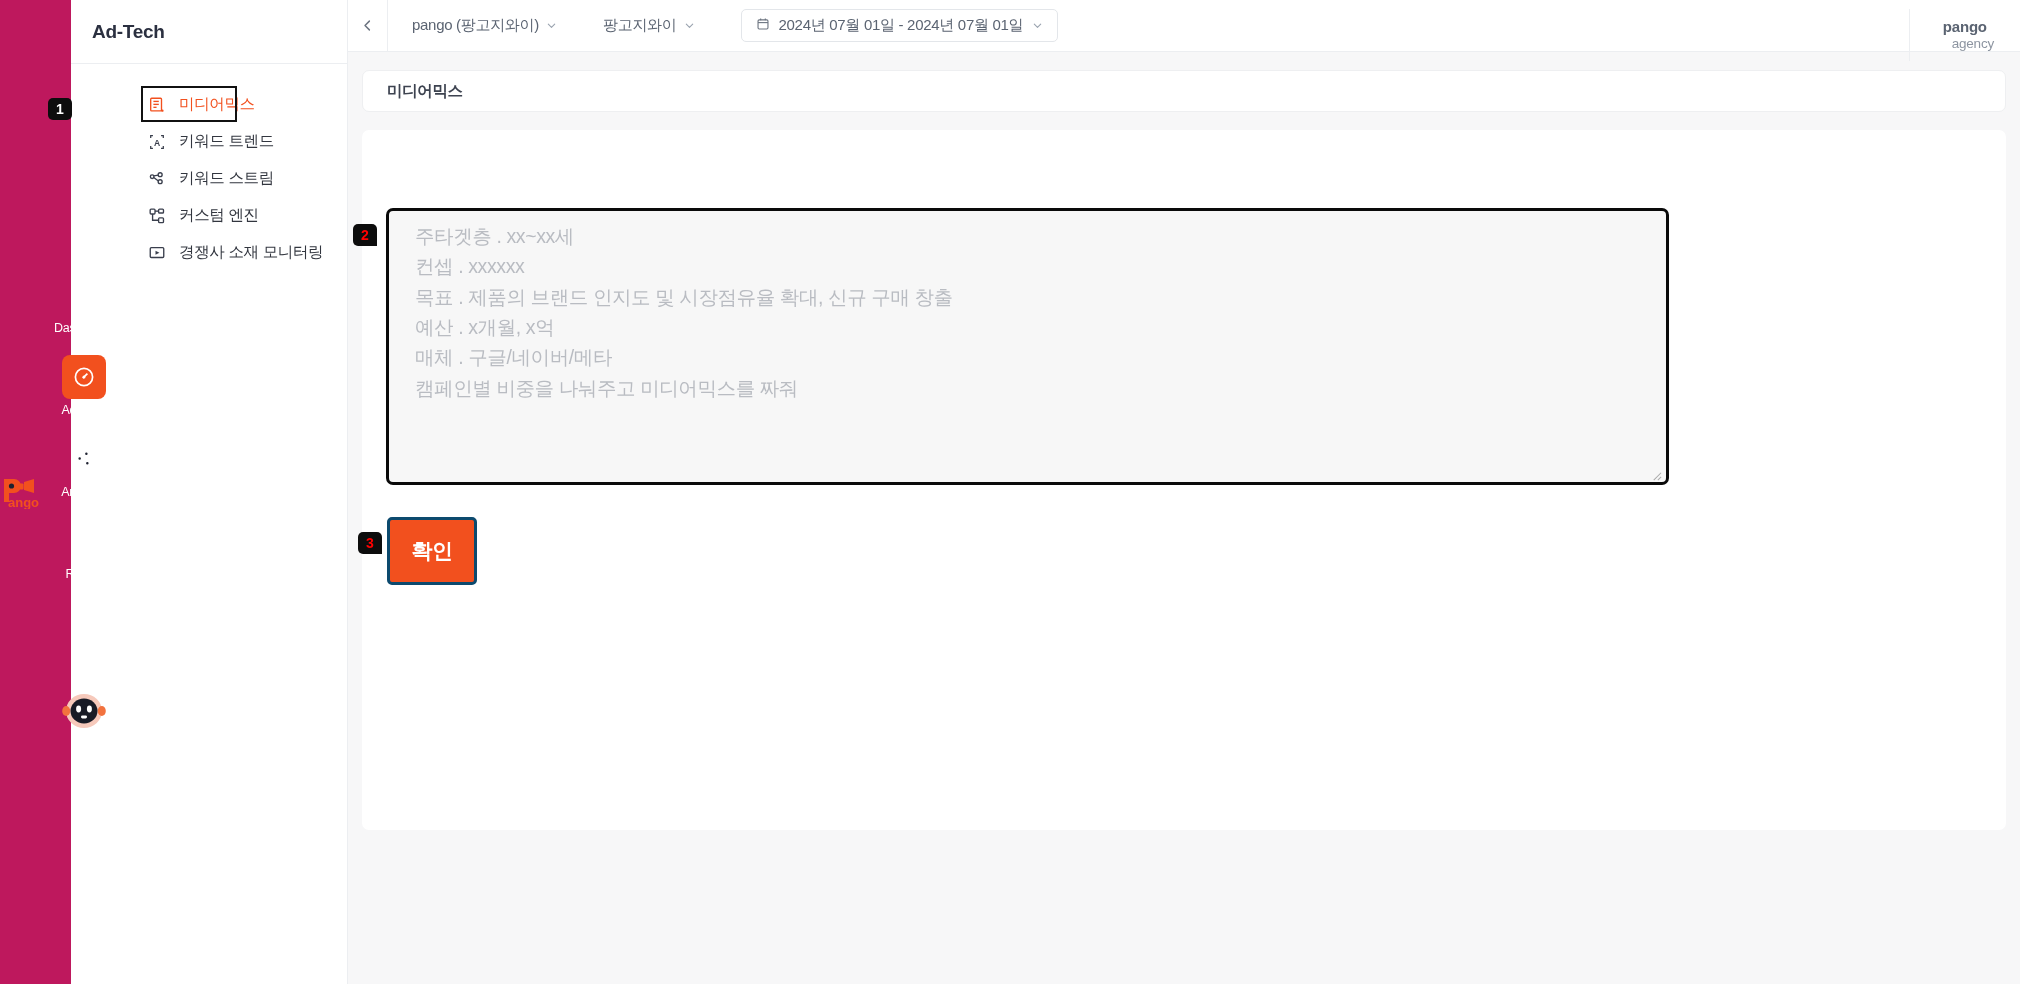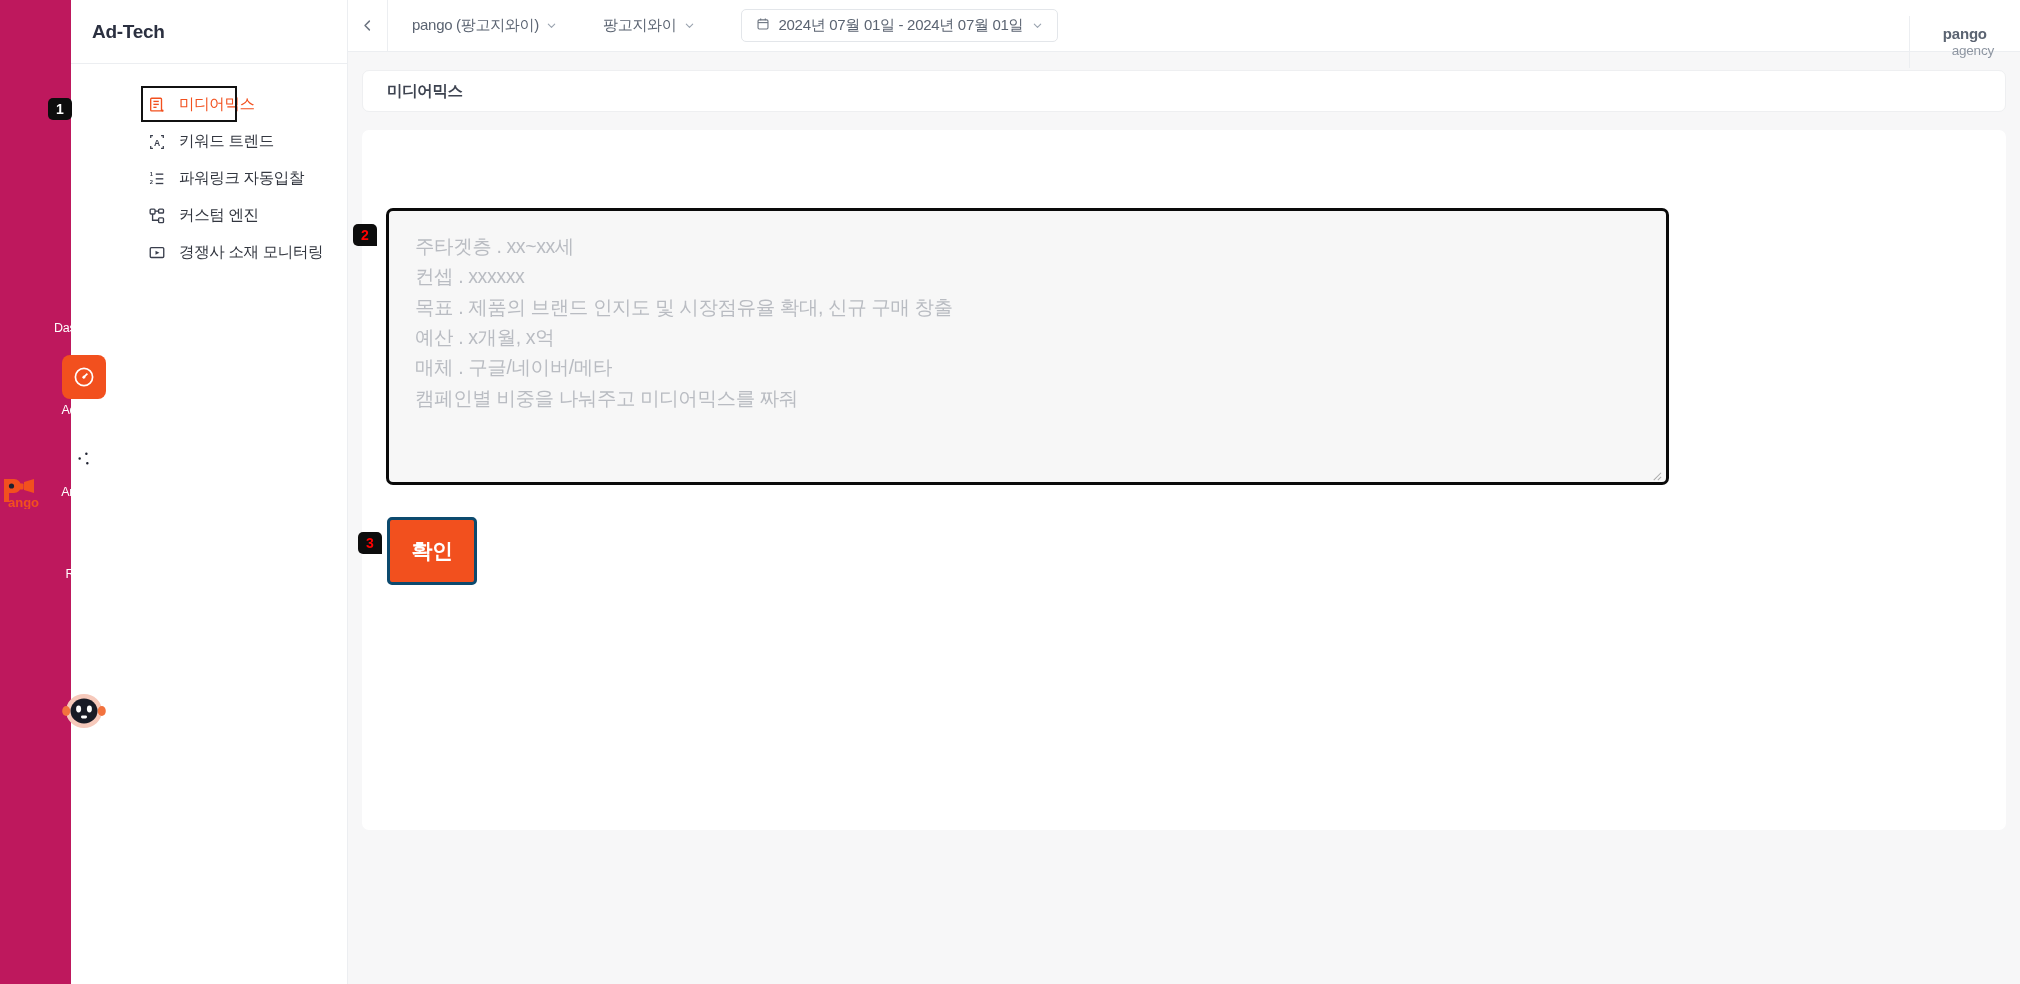--- a/index.html
+++ b/index.html
@@ -94,21 +94,21 @@
   }
   .caret { display:inline-block; color:#9aa3af; }
   .datebox {
     display:flex; align-items:center; gap:9px;
     height:33px; padding:0 14px;
     border:1px solid #e3e6ea; border-radius:5px;
     background:#ffffff; cursor:pointer;
     font-size:15px; color:#5b6472; letter-spacing:-0.3px; white-space:nowrap;
   }
   .topbar-right {
-    position:absolute; right:0; top:16px; height:52px;
+    position:absolute; right:0; top:9px; height:52px;
     display:flex; align-items:center; padding:0 26px 0 26px;
     border-left:1px solid #eceef1;
     flex-direction:column; justify-content:center;
   }
   .tr-name { font-size:15px; font-weight:700; color:#5b6472; line-height:1.18; letter-spacing:-0.2px; }
   .tr-role { font-size:13.5px; color:#8d95a1; line-height:1.2; letter-spacing:-0.2px;margin-left:16px; }
 
   
   .content { flex:1 1 auto; padding:18px 14px 0 14px; position:relative; overflow:hidden; }
 
@@ -122,21 +122,21 @@
   .card-body {
     background:#ffffff; border-radius:7px;
     height:700px; padding:78px 0 0 24px; position:relative;
   }
 
   .ta-wrap { position:relative; width:1283px; }
   .ta {
     width:1283px; height:277px;
     border:3px solid #0a0a0a; border-radius:7px;
     background:#f7f7f7;
-    padding:20px 26px;
+    padding:10px 26px;
     font-family:"Liberation Sans", sans-serif;
     font-size:19.5px; line-height:1.555; color:#b9bcc2;
     letter-spacing:-0.4px;
     resize:none; outline:none;
     display:block;
   }
   .ta::placeholder { color:#b9bcc2; }
   .resize-grip {
     position:absolute; right:7px; bottom:7px;
     width:11px; height:11px; pointer-events:none; opacity:.55;
@@ -283,34 +283,34 @@
       <div class="menu-item">
         <span class="menu-ico">
           <svg width="18" height="18" viewBox="0 0 20 20" fill="none" stroke="currentColor" stroke-width="1.4">
             <path d="M3 5.5V3h2.5M17 5.5V3h-2.5M3 14.5V17h2.5M17 14.5V17h-2.5"></path>
             <text x="10" y="14" text-anchor="middle" font-family="Liberation Sans, sans-serif" font-size="9.5" font-weight="700" fill="currentColor" stroke="none">A</text>
           </svg>
         </span>
         <span class="menu-lbl">키워드 트렌드</span>
       </div>
 
-
-
       <div class="menu-item">
         <span class="menu-ico">
           <svg width="18" height="18" viewBox="0 0 20 20" fill="none" stroke="currentColor" stroke-width="1.5">
-            <line x1="8.6" y1="4.6" x2="17" y2="4.6"></line>
-            <line x1="8.6" y1="9.8" x2="17" y2="9.8"></line>
-            <line x1="8.6" y1="15" x2="17" y2="15"></line>
-            <text x="2" y="7" font-family="Liberation Sans, sans-serif" font-size="6.4" font-weight="700" fill="currentColor" stroke="none">1</text>
-            <text x="2" y="16" font-family="Liberation Sans, sans-serif" font-size="6.4" font-weight="700" fill="currentColor" stroke="none">2</text>
-          </svg>
-        </span>
-        <span class="menu-lbl">파워링크 자동입찰</span>
-      </div>
+            <circle cx="4.6" cy="7.4" r="2"></circle>
+            <circle cx="13.5" cy="5.2" r="2.2"></circle>
+            <circle cx="13.5" cy="13" r="2.2"></circle>
+            <line x1="6.4" y1="8.4" x2="11.6" y2="12.2"></line>
+            <line x1="6.4" y1="6.6" x2="11.5" y2="5.6"></line>
+          </svg>
+        </span>
+        <span class="menu-lbl">키워드 스트림</span>
+      </div>
+
+
 
       <div class="menu-item">
         <span class="menu-ico">
           <svg width="18" height="18" viewBox="0 0 20 20" fill="none" stroke="currentColor" stroke-width="1.5">
             <rect x="2.4" y="2.4" width="5.4" height="5.4" rx="1"></rect>
             <rect x="11.8" y="2.4" width="5.4" height="4.3" rx="1"></rect>
             <rect x="11.8" y="12" width="5.4" height="5.4" rx="1"></rect>
             <path d="M5.1 7.8v6.9h6.7"></path>
             <path d="M7.8 4.6h4"></path>
           </svg>

